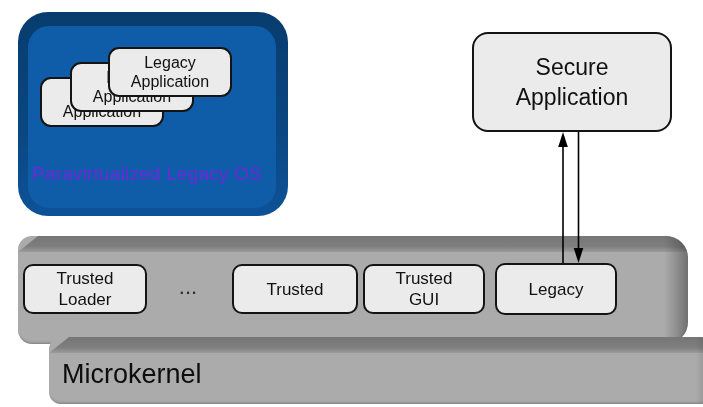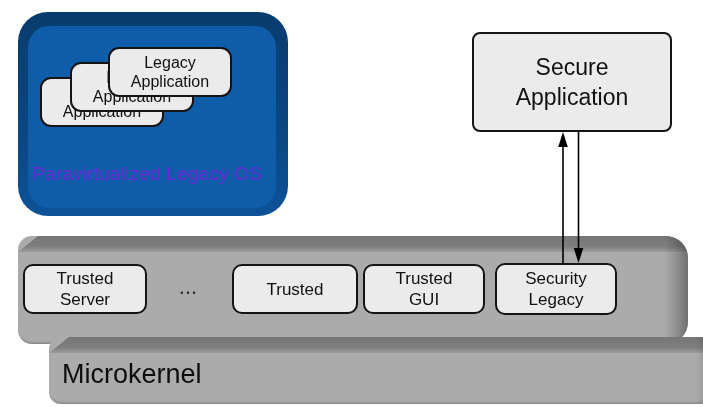--- a/index.html
+++ b/index.html
@@ -35,21 +35,21 @@
 
   
   .legacy-app { width:124px; height:50px; border-radius:11px; font-size:16px; line-height:19px; }
   .app-back   { left:40px;  top:77px; z-index:1; }
   .app-mid    { left:70px;  top:62px; z-index:2; }
   .app-front  { left:108px; top:47px; z-index:3; }
 
   
   .secure-app {
     left:472px; top:32px; width:200px; height:100px;
-    border-radius:8px; font-size:23px; line-height:30px;
+    border-radius:16px; font-size:23px; line-height:30px;
   }
 
   
   .bar {
     position:absolute; overflow:hidden; background:#ABABAB;
     box-shadow: inset 0 -3px 3px -2px rgba(0,0,0,0.28);
   }
   .bar::before {
     content:""; position:absolute; left:0; right:0; top:0; height:16px; z-index:0;
     background:linear-gradient(180deg,#767676 0%,#7E7E7E 65%,#9C9C9C 100%);
@@ -113,32 +113,31 @@
   <svg class="connectors" width="703" height="407" viewBox="0 0 703 407">
     <line x1="563" y1="263" x2="563" y2="146" stroke="#000000" stroke-width="1.6"></line>
     <polygon points="563,132 558.2,147 567.8,147" fill="#000000"></polygon>
     <line x1="578.5" y1="132" x2="578.5" y2="249" stroke="#000000" stroke-width="1.6"></line>
     <polygon points="578.5,263 573.7,248 583.3,248" fill="#000000"></polygon>
   </svg>
 
   <div class="bar services-bar">
     <div class="node svc svc-loader">
       <span class="ln">Trusted</span>
-      <span class="ln">Server</span>
+      <span class="ln">Loader</span>
     </div>
     <div class="svc-dots">...</div>
     <div class="node svc svc-nameserver">
       <span class="ln">Trusted</span>
     </div>
     <div class="node svc svc-gui">
       <span class="ln">Trusted</span>
       <span class="ln">GUI</span>
     </div>
     <div class="node svc svc-policy">
-      <span class="ln">Security</span>
       <span class="ln">Legacy</span>
     </div>
   </div>
 
   <div class="bar microkernel-bar">
     <div class="micro-label">Microkernel</div>
   </div>
 
 </div>
 

